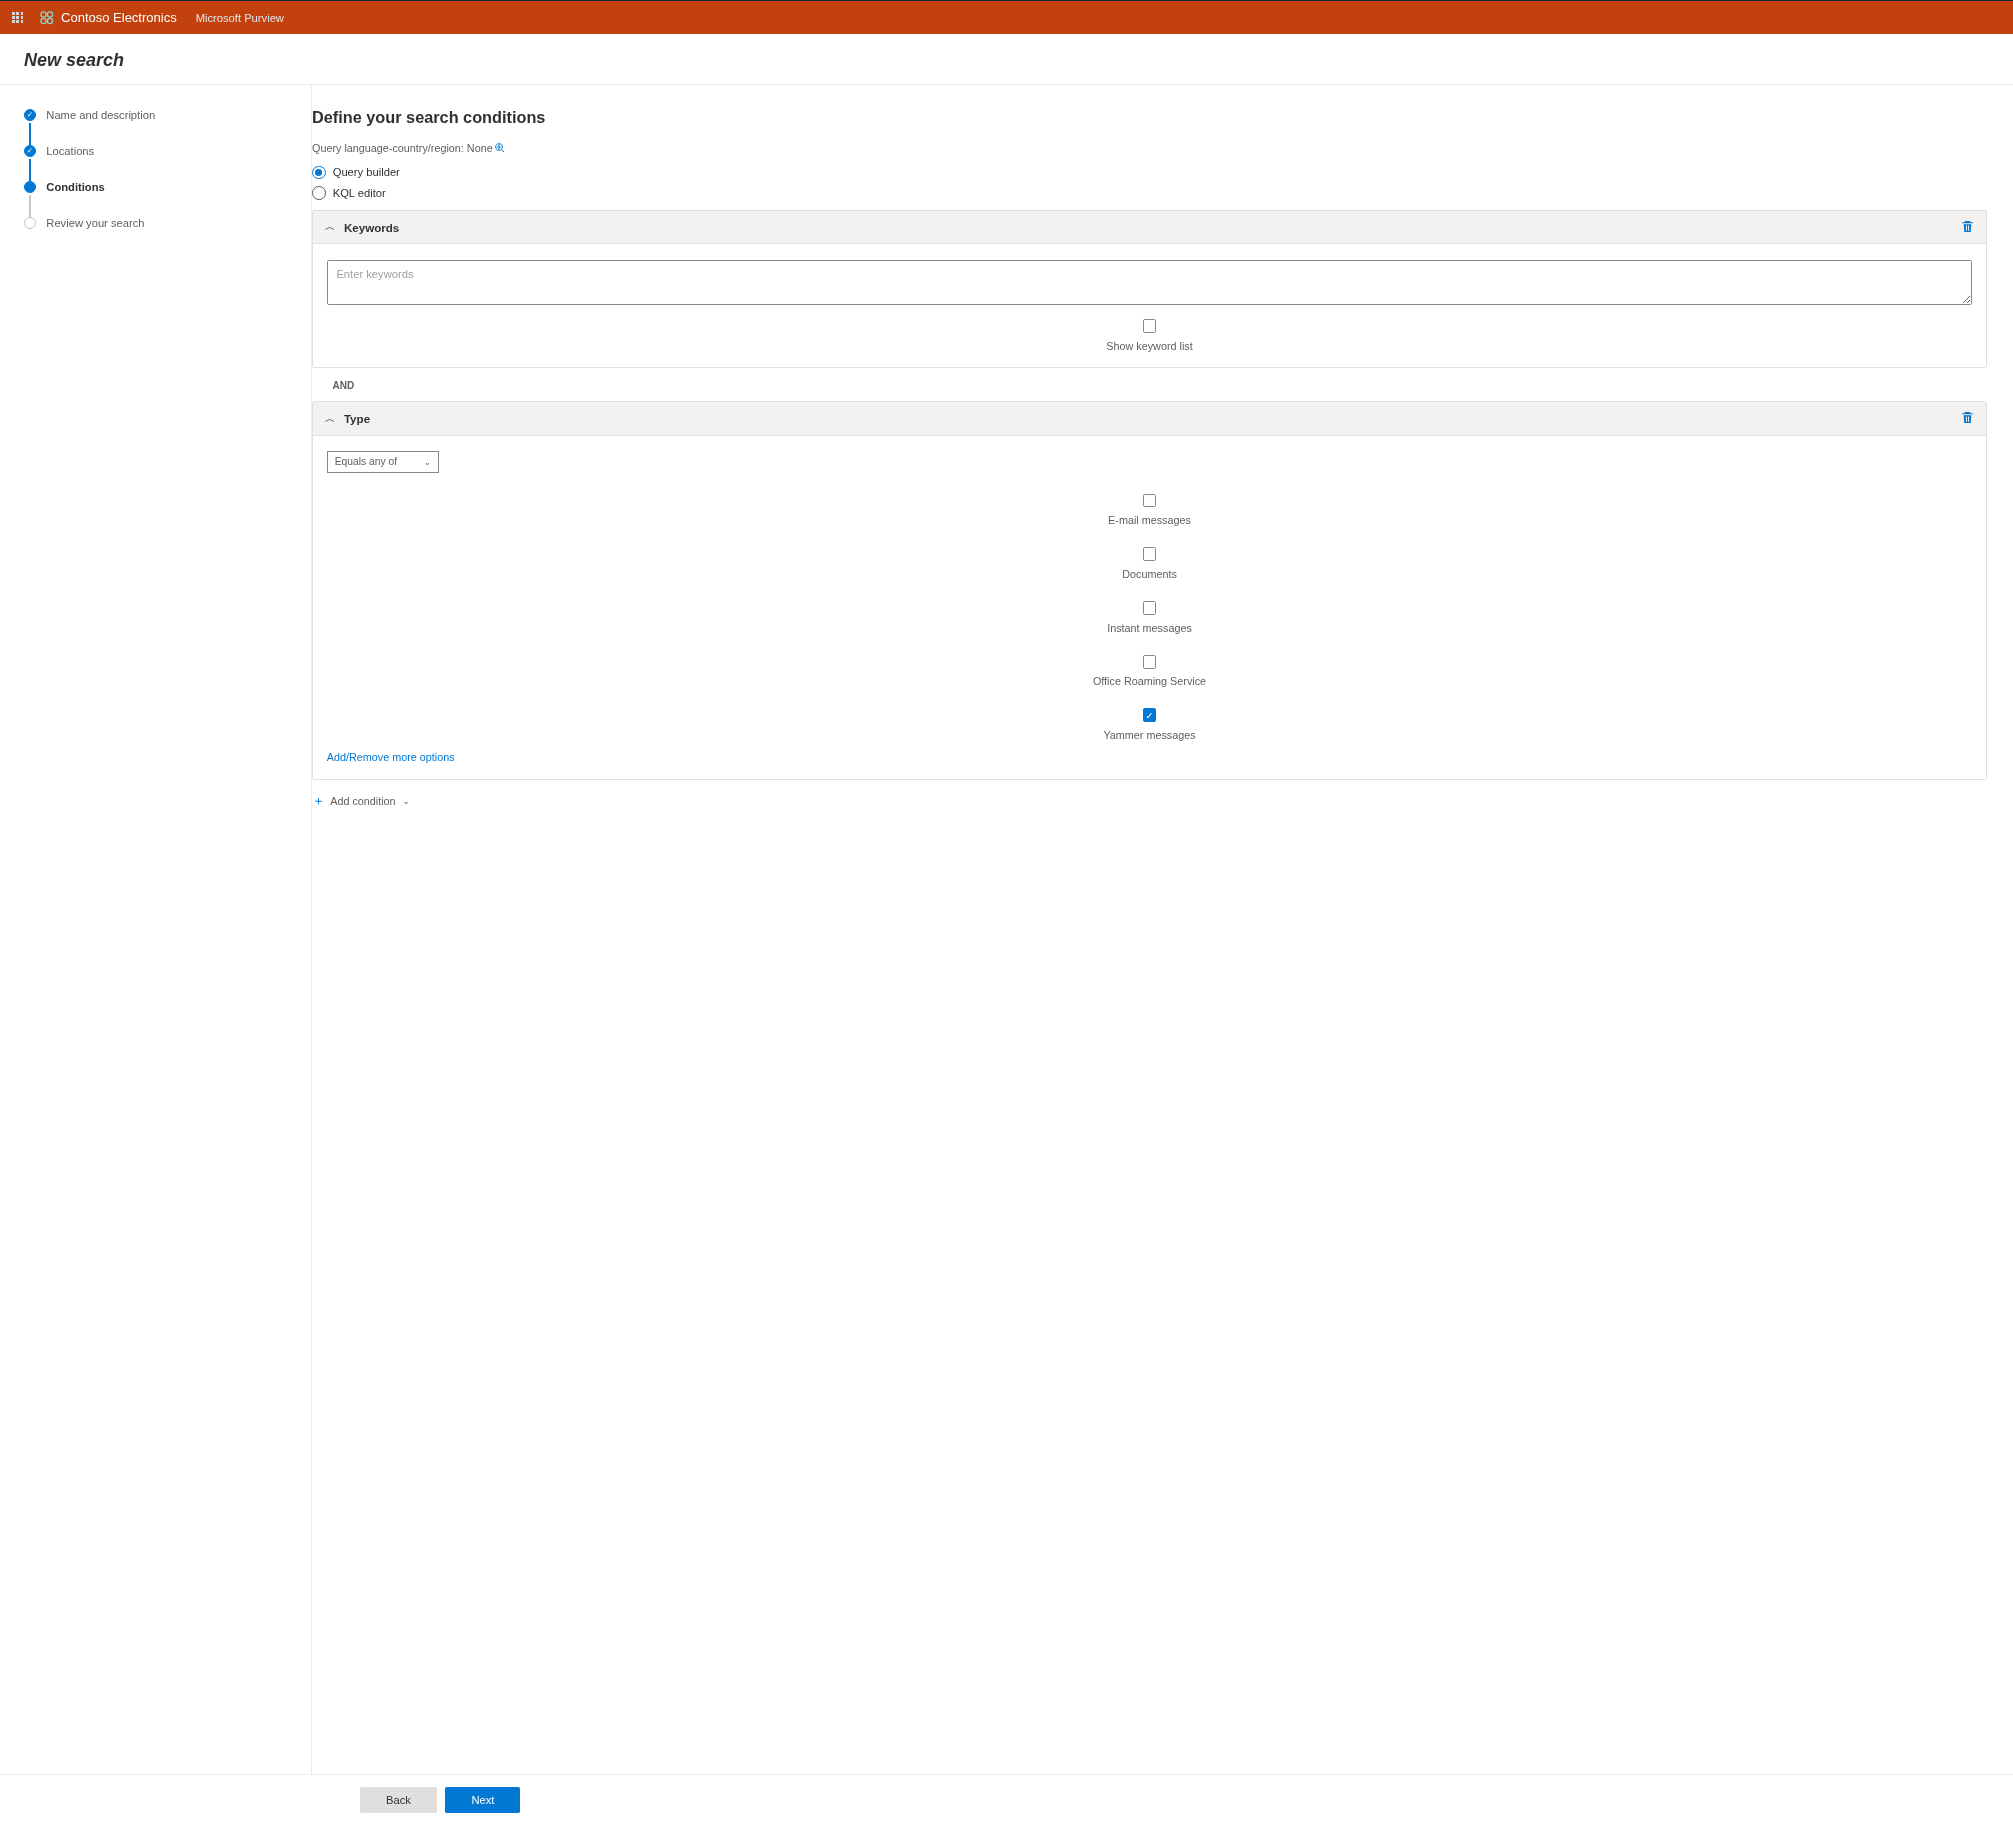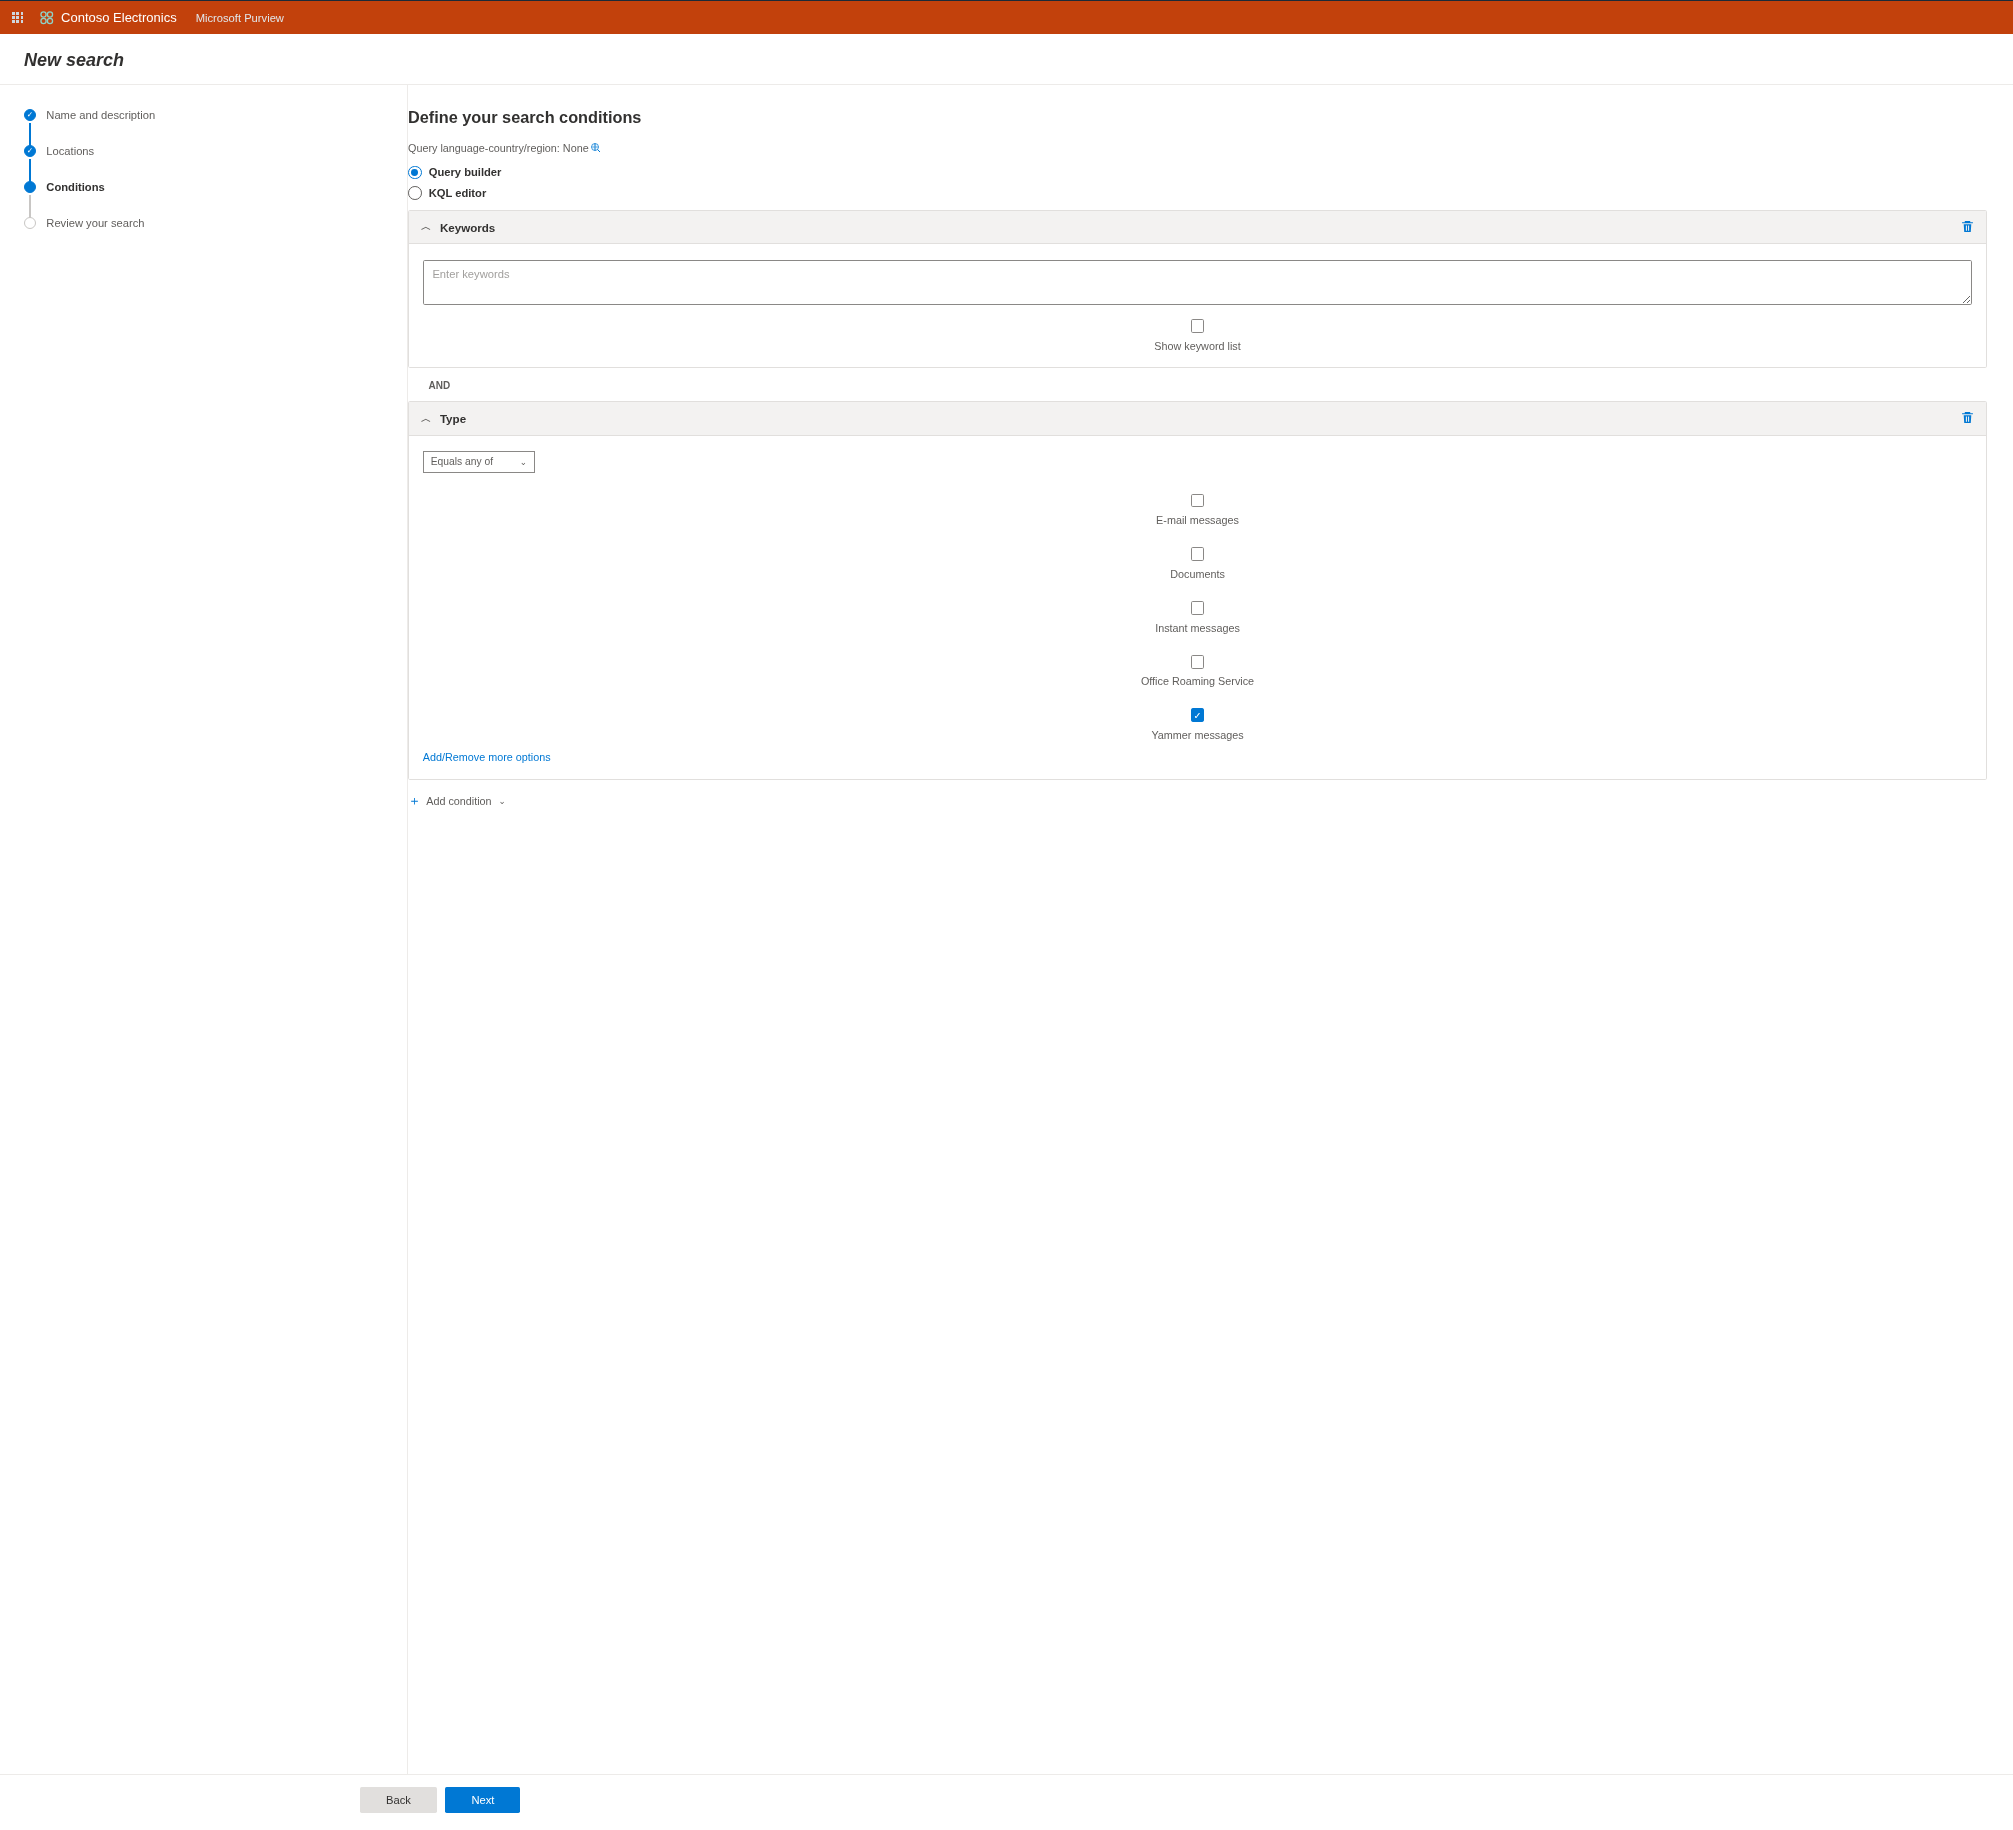--- a/index.html
+++ b/index.html
@@ -55,21 +55,21 @@
     font-style: italic;
   }
 
   
   .body {
     flex: 1;
     display: flex;
     min-height: 0;
   }
   .sidebar {
-    width: 408px;
+    width: 312px;
     padding: 24px 24px;
     border-right: 0.9px solid #edebe9;
   }
   .step {
     display: flex;
     align-items: center;
     gap: 10.3px;
     position: relative;
     padding-bottom: 24px;
   }
@@ -136,21 +136,20 @@
     display: flex; align-items: flex-start; gap: 1px;
   }
   .region-row svg { width: 12px; height: 12px; }
 
   .radio-group { margin-bottom: 6.9px; }
   .radio-row {
     display: flex; align-items: center; gap: 6.9px;
     padding: 3.4px 0;
     font-size: 11.2px;
     cursor: pointer;
-    font-weight: bold;
   }
   .radio {
     width: 13.8px; height: 13.8px; border-radius: 50%;
     border: 0.9px solid #605e5c;
     display: flex; align-items: center; justify-content: center;
   }
   .radio.checked { border-color: #0078d4; }
   .radio.checked::after {
     content: ""; width: 6.9px; height: 6.9px; border-radius: 50%;
     background: #0078d4;

